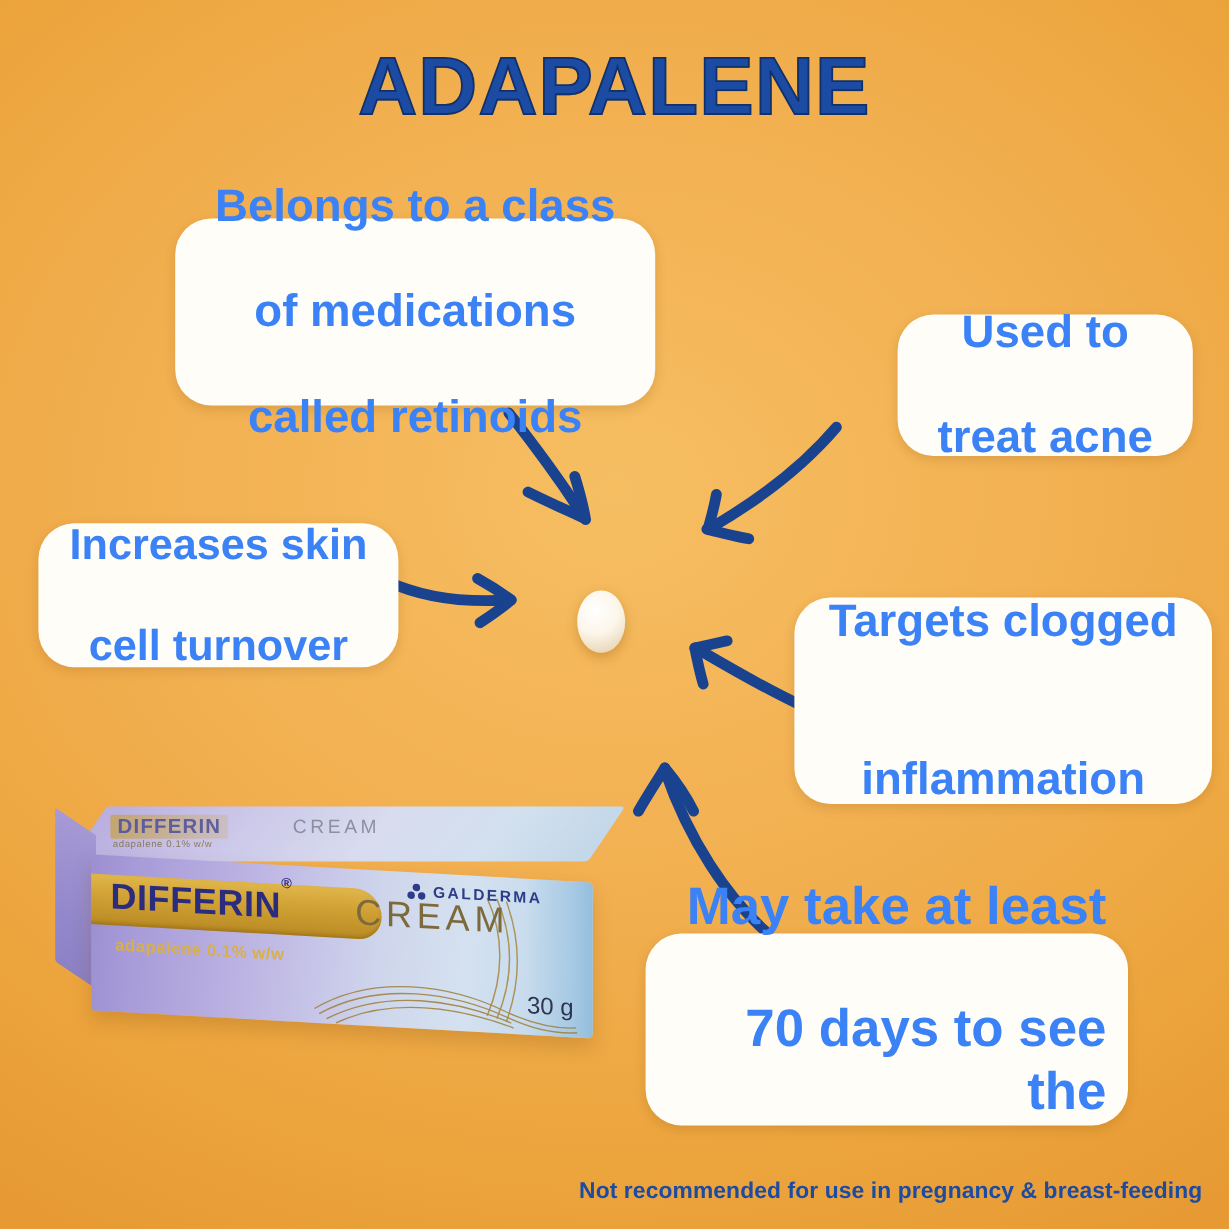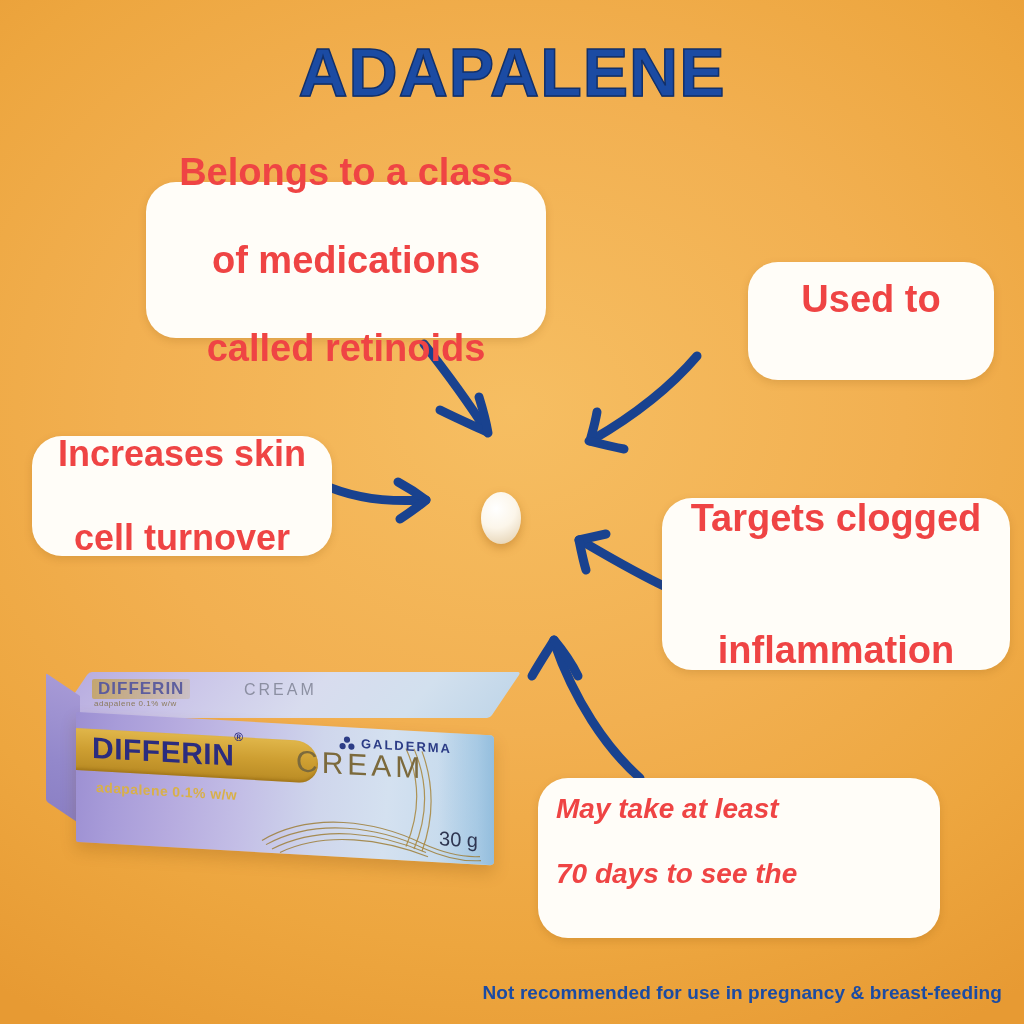--- a/index.html
+++ b/index.html
@@ -36,21 +36,21 @@
     text-shadow: 0 1px 0 rgba(12,40,95,0.45);
     line-height: 1;
   }
 
   
   .bubble {
     position: absolute;
     background: #FFFDF8;
     border-radius: 30px;
     box-shadow: 0 3px 9px rgba(120, 70, 10, 0.18);
-    color: #ef4444;
+    color: #3b82f6;
     font-weight: 700;
     line-height: 1.16;
     display: flex;
     align-items: center;
     box-sizing: border-box;
   }
   .bubble span { display: block; width: 100%; }
 
   #bubble-retinoids {
     left: 146px;  top: 182px;
@@ -78,23 +78,22 @@
     left: 662px;  top: 498px;
     width: 348px; height: 172px;
     padding: 10px 8px;
     font-size: 38px;
     text-align: center;
   }
   #bubble-90-days {
     left: 538px;  top: 778px;
     width: 402px; height: 160px;
     padding: 10px 18px;
-    font-size: 28px;
-    text-align: left;
-    font-style: italic;
+    font-size: 44px;
+    text-align: right;
   }
 
   
   #arrows {
     position: absolute;
     inset: 0;
     width: 1024px;
     height: 1024px;
     pointer-events: none;
   }
@@ -317,20 +316,21 @@
     <span>
       <span>Belongs to a class</span><br>
       <span>of medications</span><br>
       <span>called retinoids</span>
     </span>
   </div>
 
   <div class="bubble" id="bubble-treat-acne">
     <span>
       <span>Used to</span><br>
+      <span>treat acne</span>
     </span>
   </div>
 
   <div class="bubble" id="bubble-turnover">
     <span>
       <span>Increases skin</span><br>
       <span>cell turnover</span>
     </span>
   </div>
 

